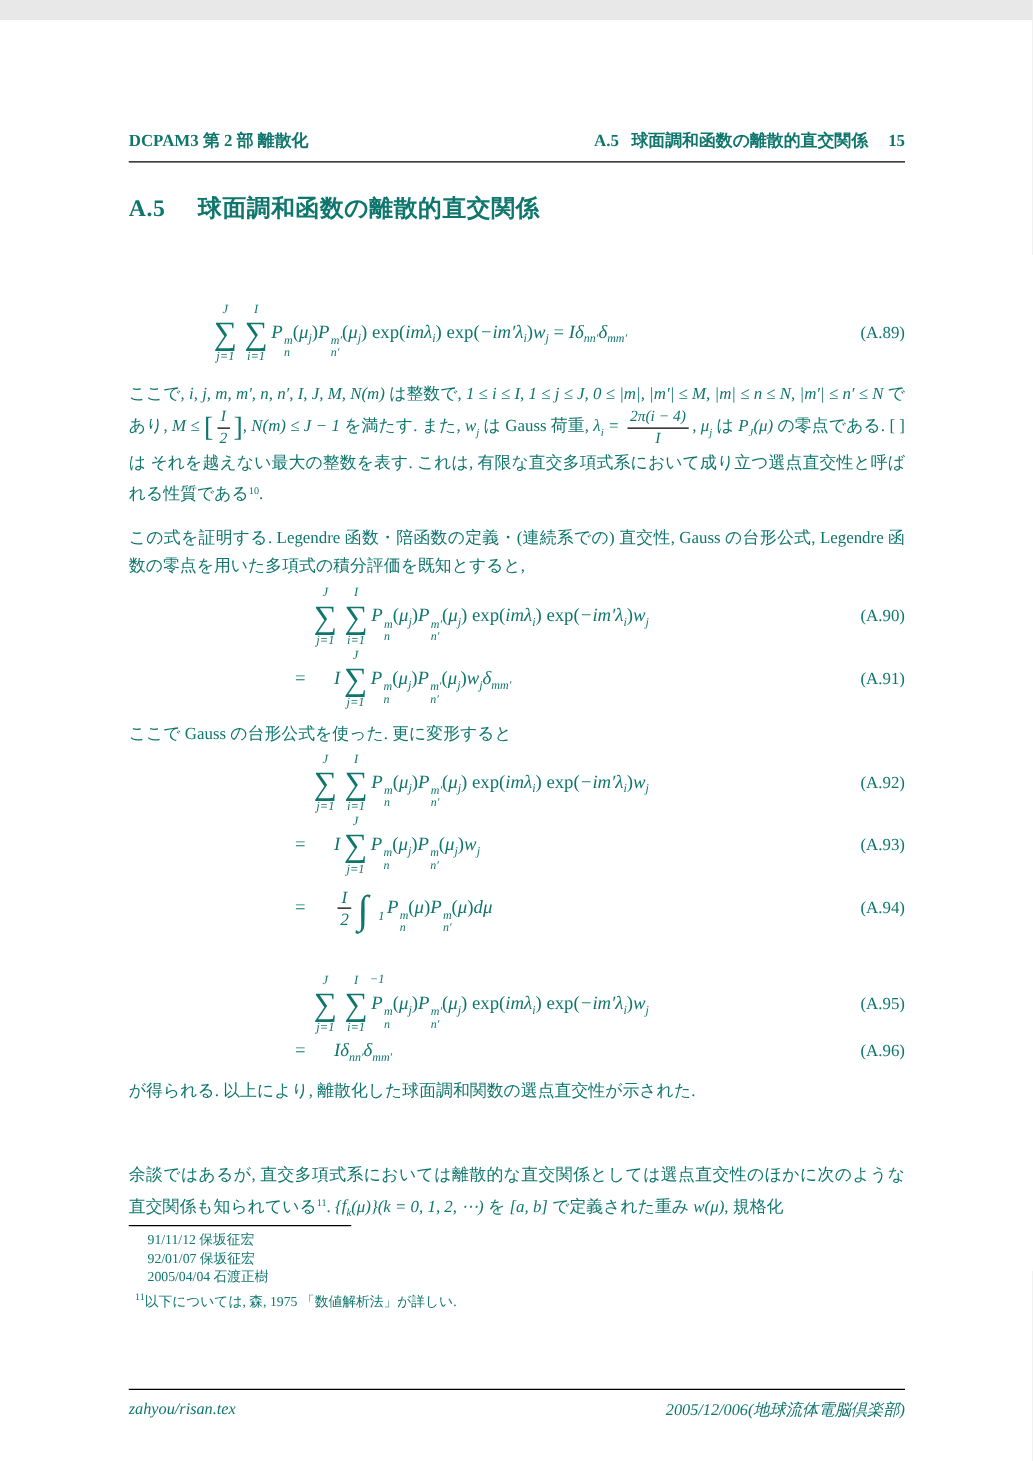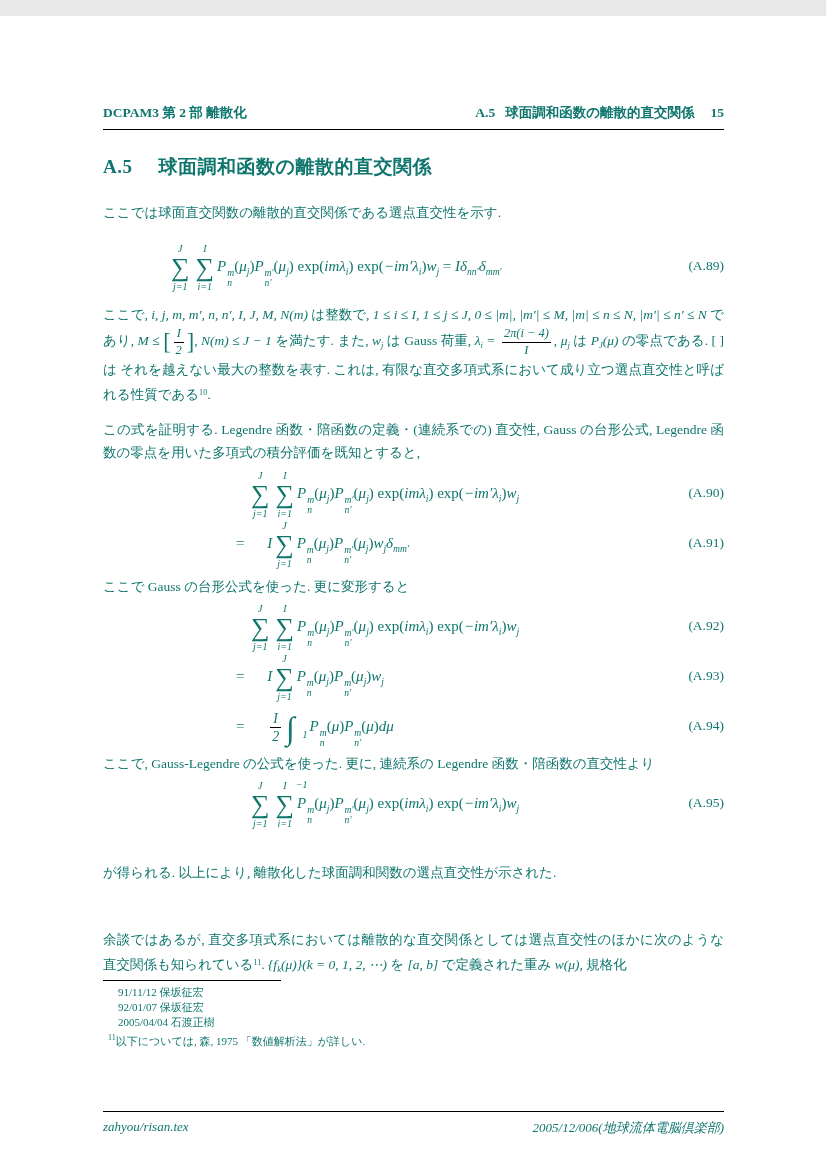--- a/index.html
+++ b/index.html
@@ -80,23 +80,20 @@
       </span>
     </div>
   </div>
 
   <div class="ablock" style="top:138px;">
     <div class="sec-head">
       <span class="sec-num">A.5</span><span>球面調和函数の離散的直交関係</span>
     </div>
   </div>
 
-  <div class="ablock" style="top:185px;">
-    <p class="para"><span class="mt">ここでは球面直交関数の離散的直交関係である選点直交性を示す.</span></p>
-  </div>
 
   <div class="ablock" style="top:222px;">
     <div class="eqrow h56 ind65">
       <span><span class="bigop">
             <span class="lim">J</span>
             <span class="bsym">∑</span>
             <span class="lim">j=1</span>
           </span><span class="bigop">
             <span class="lim">I</span>
             <span class="bsym">∑</span>
@@ -212,42 +209,43 @@
               <span>m</span>
               <span>n</span>
             </span></span><span class="mt">(</span><span class="mi">μ</span><span class="mt">)</span><span class="ma"><span class="mi">P</span><span class="sc2">
               <span>m</span>
               <span>n′</span>
             </span></span><span class="mt">(</span><span class="mi">μ</span><span class="mt">)</span><span class="mi">dμ</span></span>
       <span class="eqtag">(A.94)</span>
     </div>
   </div>
 
-  <div class="ablock" style="top:736px;">
-    <p class="para"><span class="mt">ここで, Gauss-Legendre の公式を使った. 更に, 連続系の Legendre 函数・陪函数の直交性より</span></p>
-  </div>
 
   <div class="ablock" style="top:762px;">
     <div class="eqrow ind145">
       <span><span class="bigop">
             <span class="lim">J</span>
             <span class="bsym">∑</span>
             <span class="lim">j=1</span>
           </span><span class="bigop">
             <span class="lim">I</span>
             <span class="bsym">∑</span>
             <span class="lim">i=1</span>
           </span><span class="ma"><span class="mi">P</span><span class="sc2">
               <span>m</span>
               <span>n</span>
             </span></span><span class="mt">(</span><span class="ma"><span class="mi">μ</span><sub class="sc1">j</sub></span><span class="mt">)</span><span class="ma"><span class="mi">P</span><span class="sc2">
               <span>m′</span>
               <span>n′</span>
             </span></span><span class="mt">(</span><span class="ma"><span class="mi">μ</span><sub class="sc1">j</sub></span><span class="mt">)</span><span class="mt"> exp(</span><span class="ma"><span class="mi">imλ</span><sub class="sc1">i</sub></span><span class="mt">)</span><span class="mt"> exp(</span><span class="mi">−</span><span class="ma"><span class="mi">im′λ</span><sub class="sc1">i</sub></span><span class="mt">)</span><span class="ma"><span class="mi">w</span><sub class="sc1">j</sub></span></span>
       <span class="eqtag">(A.95)</span>
+    </div>
+    <div class="eqrow h26 ind132">
+      <span><span class="mi">=</span><span class="msp" style="width: 22px;"></span><span class="mi">I</span><span class="ma"><span class="mi">δ</span><sub class="sc1">nn′</sub></span><span class="ma"><span class="mi">δ</span><sub class="sc1">mm′</sub></span></span>
+      <span class="eqtag">(A.96)</span>
     </div>
   </div>
 
   <div class="ablock" style="top:845px;">
     <p class="para"><span class="mt">が得られる. 以上により, 離散化した球面調和関数の選点直交性が示された.</span></p>
   </div>
 
   <div class="ablock" style="top:912px;">
     <p class="para"><span class="mt">余談ではあるが, 直交多項式系においては離散的な直交関係としては選点直交性のほかに次のような直交関係も知られている</span><sup class="fnm">11</sup><span class="mt">. </span><span class="mi">{</span><span class="ma"><span class="mi">f</span><sub class="sc1">k</sub></span><span class="mi">(μ)}(k = 0, 1, 2, ⋯)</span><span class="mt"> を </span><span class="mi">[a, b]</span><span class="mt"> で定義された重み </span><span class="mi">w(μ)</span><span class="mt">, 規格化</span></p>
   </div>

